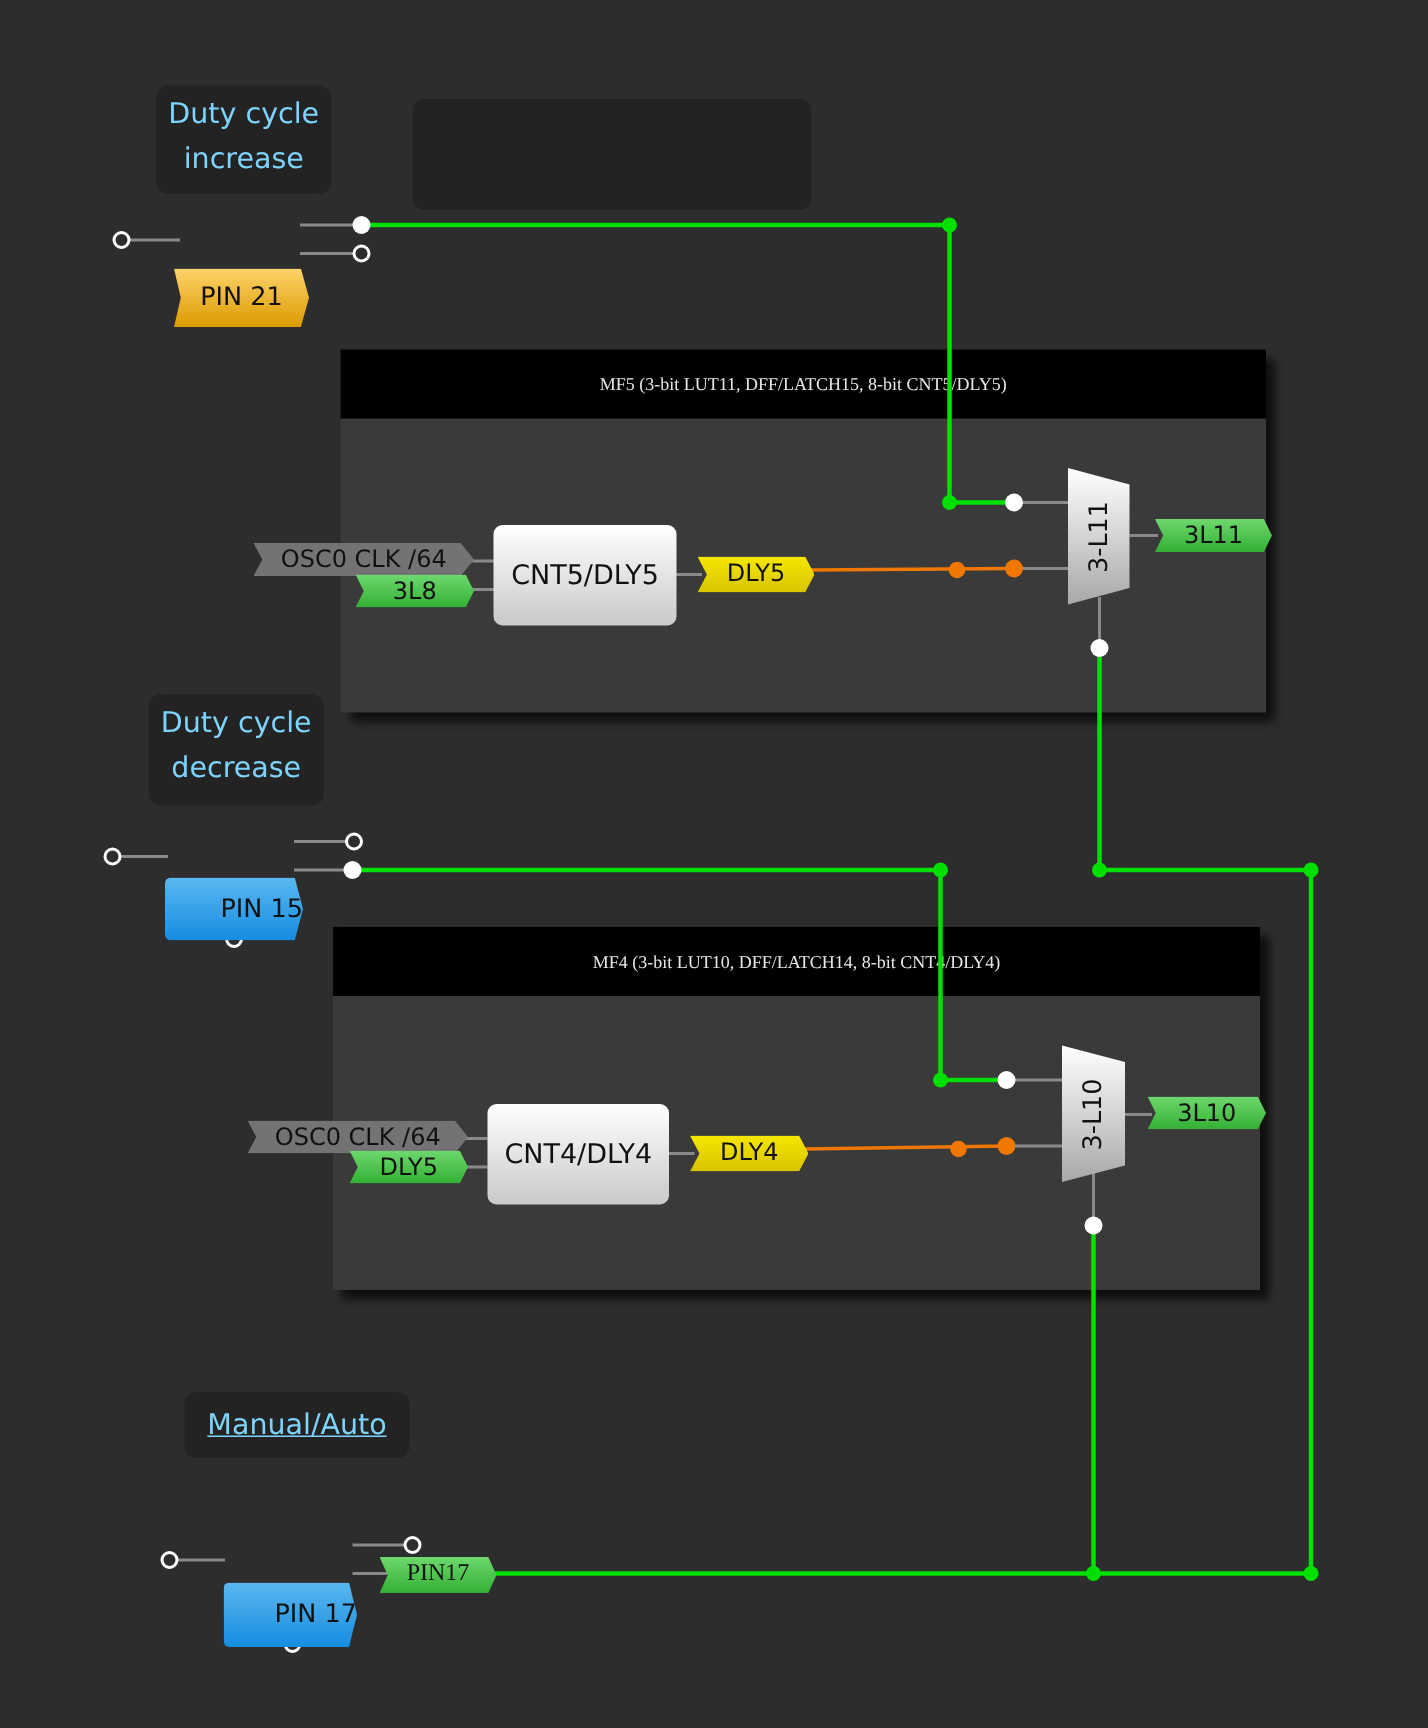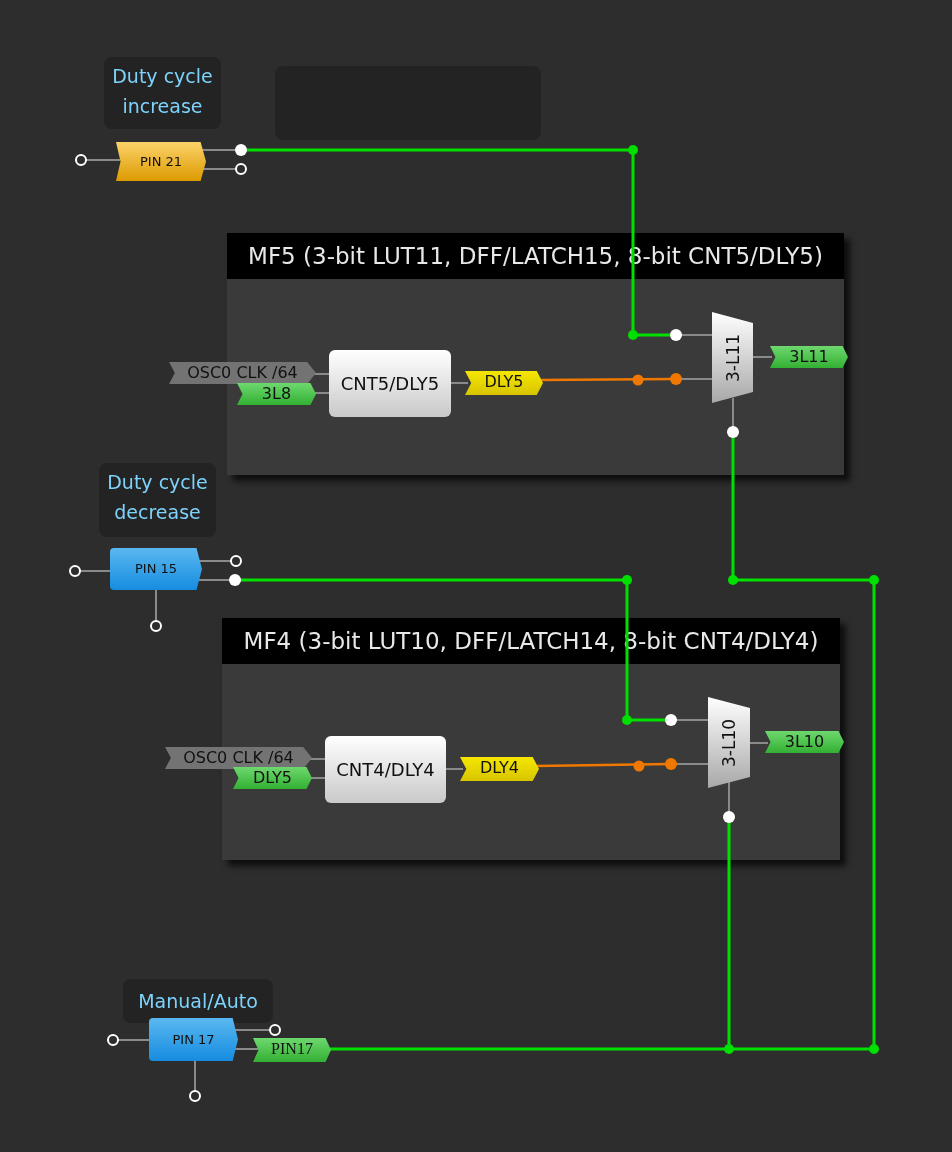--- a/index.html
+++ b/index.html
@@ -1,45 +1,45 @@
 <!DOCTYPE html>
 <html><head>
 <meta charset="utf-8">
 <style>
   html, body { margin: 0; padding: 0; }
   body { width: 952px; height: 1152px; background: #2d2d2d; position: relative; overflow: hidden; font-family: "DejaVu Sans", sans-serif; }
   .note { position: absolute; background: #232323; border-radius: 8px; color: #7dd3fc; font-size: 19px; line-height: 30px; text-align: center; padding: 4px 8px; box-sizing: border-box; }
   .block { position: absolute; background: #3a3a3a; box-shadow: 6px 6px 6px rgba(0,0,0,0.7); }
-  .block-title { position: absolute; left: 0; right: 0; top: 0; height: 46px; background: #000; color: #e8e8e8; font-size: 23px; line-height: 46px; text-align: center; }
+  .block-title { position: absolute; left: 0; right: 0; top: 0; height: 46px; background: #000; color: #e8e8e8; font-size: 12px; line-height: 46px; text-align: center; font-family: Liberation Serif, serif; }
   .cnt { position: absolute; background: linear-gradient(#ffffff, #c9c9c9); border-radius: 6px; color: #111; font-size: 18px; display: flex; align-items: center; justify-content: center; }
   .mux { position: absolute; }
   .mux-label { position: absolute; left: 50%; top: 50%; transform: translate(-50%,-50%) rotate(-90deg); color: #111; font-size: 17px; white-space: nowrap; }
   .tag { position: absolute; height: 22px; line-height: 22px; font-size: 16px; color: #111; text-align: center; white-space: nowrap; }
   .tag-orange { background: #737373; clip-path: polygon(0 0, 94% 0, 100% 50%, 94% 100%, 0 100%, 4% 50%); }
   .tag-green { background: linear-gradient(#6ed86e, #33b033); clip-path: polygon(0 0, 93% 0, 100% 50%, 93% 100%, 0 100%, 7% 50%); }
   .tag-yellow { background: linear-gradient(#f5e700, #d8c400); clip-path: polygon(0 0, 92% 0, 100% 50%, 92% 100%, 0 100%, 8% 50%); }
-  .pin { position: absolute; height: 30px; line-height: 30px; font-size: 13px; color: #111; text-align: center; }
+  .pin { position: absolute; height: 30px; line-height: 30px; font-size: 17px; color: #111; text-align: center; margin-top: 37px; }
   .pin-yellow { background: linear-gradient(#fcd36a, #dc9a00); clip-path: polygon(0 0, 94% 0, 100% 50%, 94% 100%, 0 100%, 5% 50%); }
-  .pin-blue { background: linear-gradient(#5ab8f0, #168ce0); border-radius: 4px 0 0 4px; clip-path: polygon(0 0, 94% 0, 100% 50%, 94% 100%, 0 100%); }
+  .pin-blue { background: linear-gradient(#5ab8f0, #168ce0); border-radius: 4px 0 0 4px; clip-path: polygon(0 0, 94% 0, 100% 50%, 94% 100%, 0 100%); text-align: right; }
   svg.wires { position: absolute; left: 0; top: 0; }
 </style>
 </head>
 <body>
 
 <div class="note" style="left:104px;top:57px;width:117px;height:72px;">
   <div>Duty cycle</div>
   <div>increase</div>
 </div>
 <div class="note" style="left:275px;top:66px;width:266px;height:74px;text-align:left;padding-left:9px;">
 </div>
 <div class="note" style="left:99px;top:463px;width:117px;height:74px;">
   <div>Duty cycle</div>
   <div>decrease</div>
 </div>
-<div class="note" style="left:123px;top:979px;width:150px;height:44px;line-height:36px;">
+<div class="note" style="left:123px;top:928px;width:150px;height:44px;line-height:36px;text-decoration:underline;">
   <span>Manual/Auto</span>
 </div>
 
 <div class="block" style="left:227px;top:233px;width:617px;height:242px;">
   <div class="block-title">MF5 (3-bit LUT11, DFF/LATCH15, 8-bit CNT5/DLY5)</div>
 </div>
 
 <div class="block" style="left:222px;top:618px;width:618px;height:242px;">
   <div class="block-title">MF4 (3-bit LUT10, DFF/LATCH14, 8-bit CNT4/DLY4)</div>
 </div>

